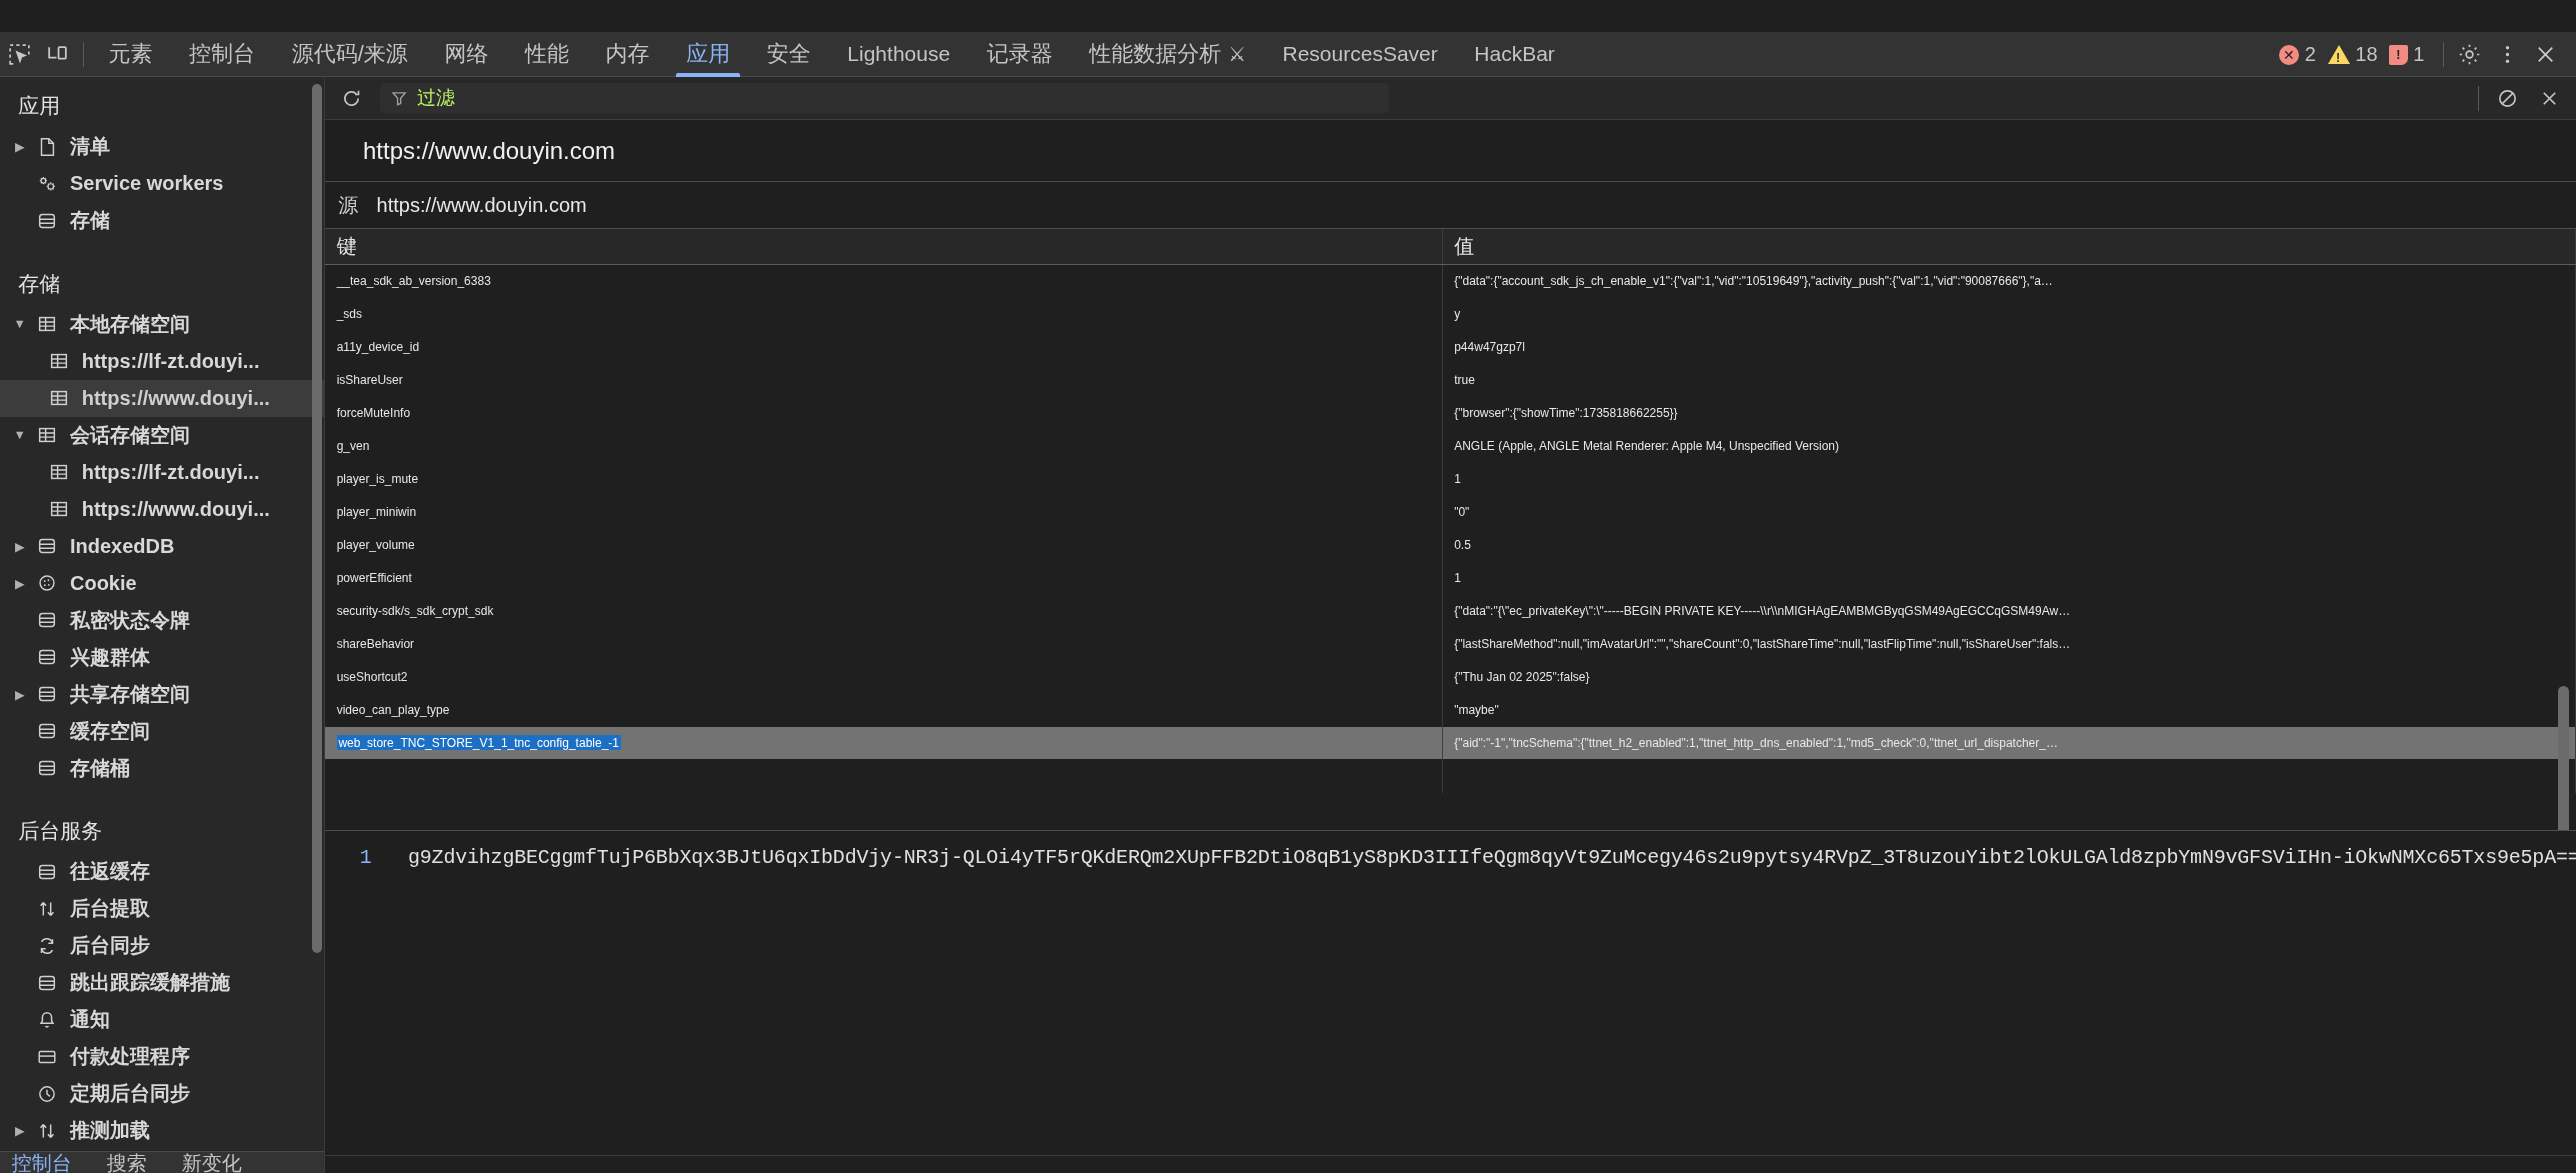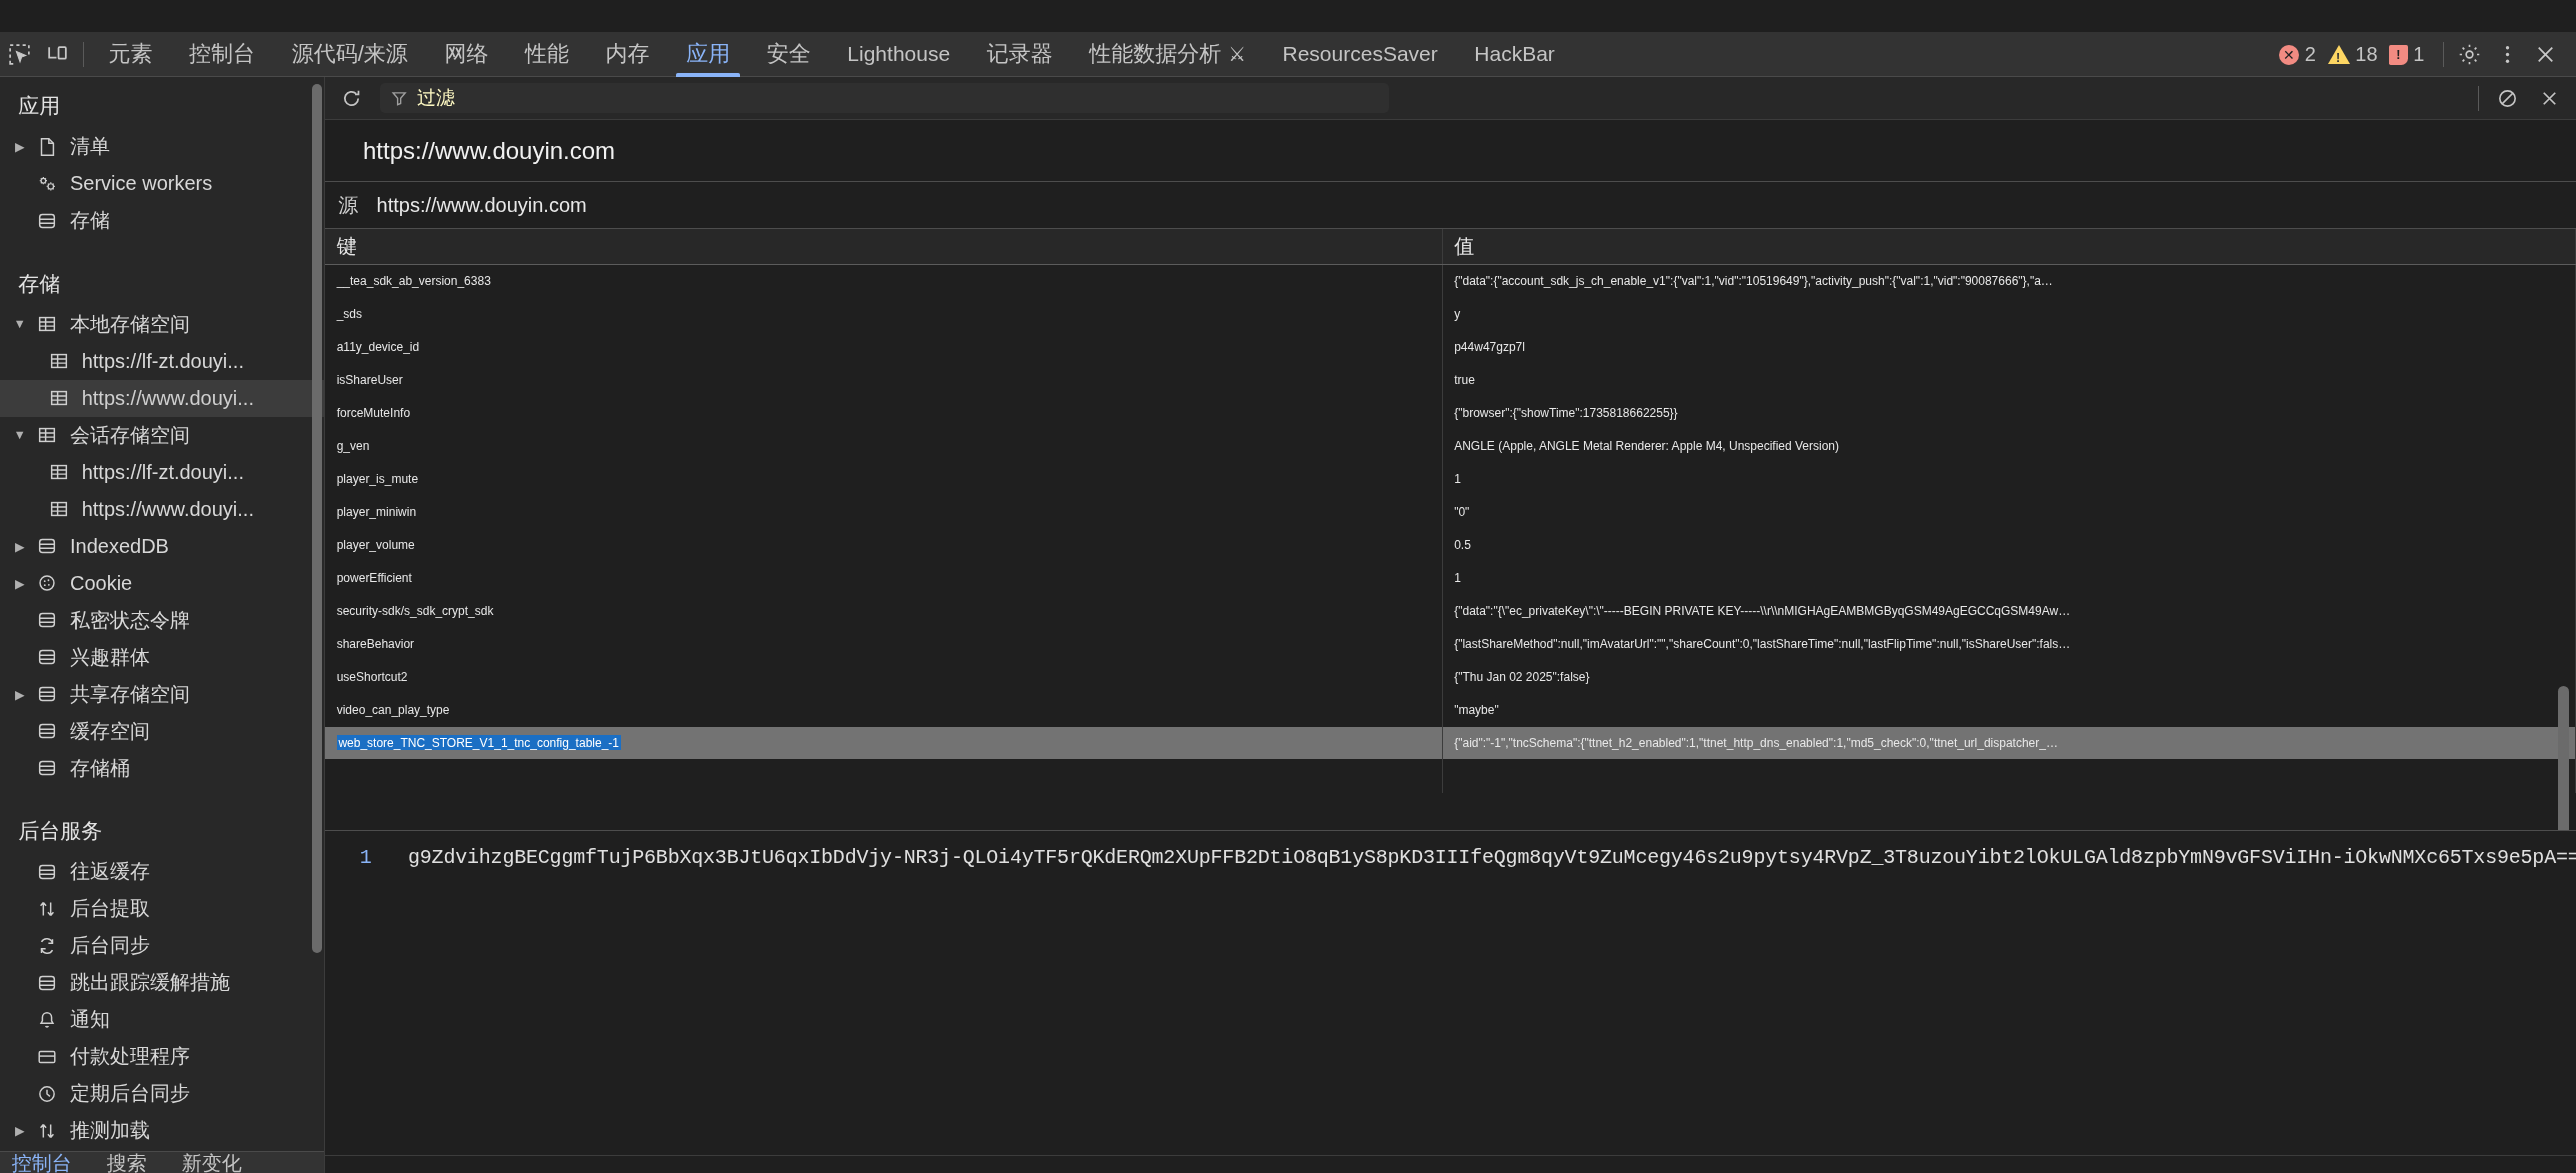--- a/index.html
+++ b/index.html
@@ -100,21 +100,21 @@
   .sb-row.selected .sb-label { color: #cfcfcf; }
   .sb-arrow {
     width: 23px; flex: 0 0 23px; display: flex; align-items: center;
     justify-content: center; color: #b0b0b0; font-size: 12.5px;
   }
   .sb-arrow.empty { visibility: hidden; }
   .sb-ico {
     width: 32px; flex: 0 0 32px; display: flex; align-items: center;
     justify-content: center; color: #cfcfcf;
   }
-  .sb-label { padding-left: 6.7px; overflow: hidden; text-overflow: ellipsis; }
+  .sb-label { padding-left: 6.7px; overflow: hidden; text-overflow: ellipsis; font-weight: bold; }
   .sb-gap { height: 22px; }
 
   
   #sidebar-scrollbar {
     position: absolute; right: 1.7px; top: 6.7px; width: 10px;
     height: 869px; border-radius: 5px; background: #6b6b6b;
   }
   #sidebar-bottom {
     flex: 0 0 23px; height: 23px; background: #333333;
     border-top: 0.8px solid #4a4a4a;
@@ -136,21 +136,21 @@
     width: 37px; height: 37px; display: flex; align-items: center;
     justify-content: center; color: #c4c4c4;
   }
   #filter-input-wrap {
     flex: 1 1 auto; max-width: 1009px; height: 30px;
     background: #2f2f2f; border-radius: 5px;
     display: flex; align-items: center; padding: 0 10px; gap: 8.3px;
     margin-left: 5px;
   }
   #filter-input-wrap .funnel { color: #9e9e9e; }
-  #filter-placeholder { color: #fef9c3; font-size: 19px; }
+  #filter-placeholder { color: #bef264; font-size: 19px; }
   .fb-spacer { flex: 1 1 auto; }
   .fb-divider { width: 0.8px; height: 25px; background: #5a5a5a; margin: 0 5px; }
 
   #origin-title-row {
     height: 62px; flex: 0 0 62px; display: flex; align-items: center;
     padding-left: 38px; border-bottom: 0.8px solid #4d4d4d;
     background: #1f1f1f;
   }
   #origin-title { color: #f1f1f1; font-size: 24px; }
 

